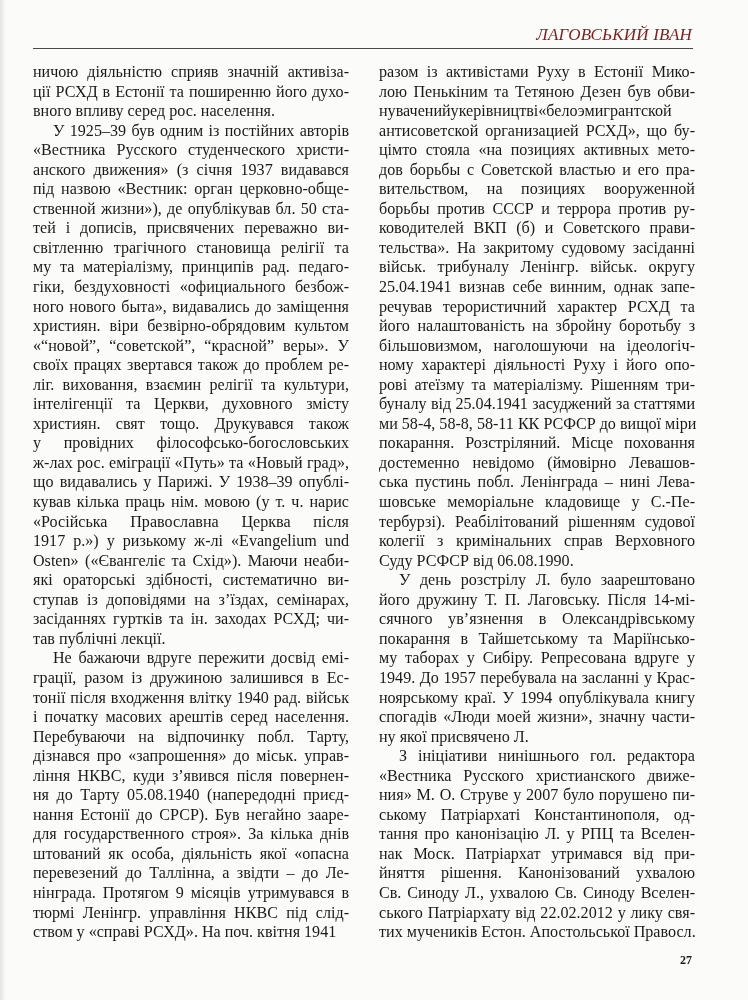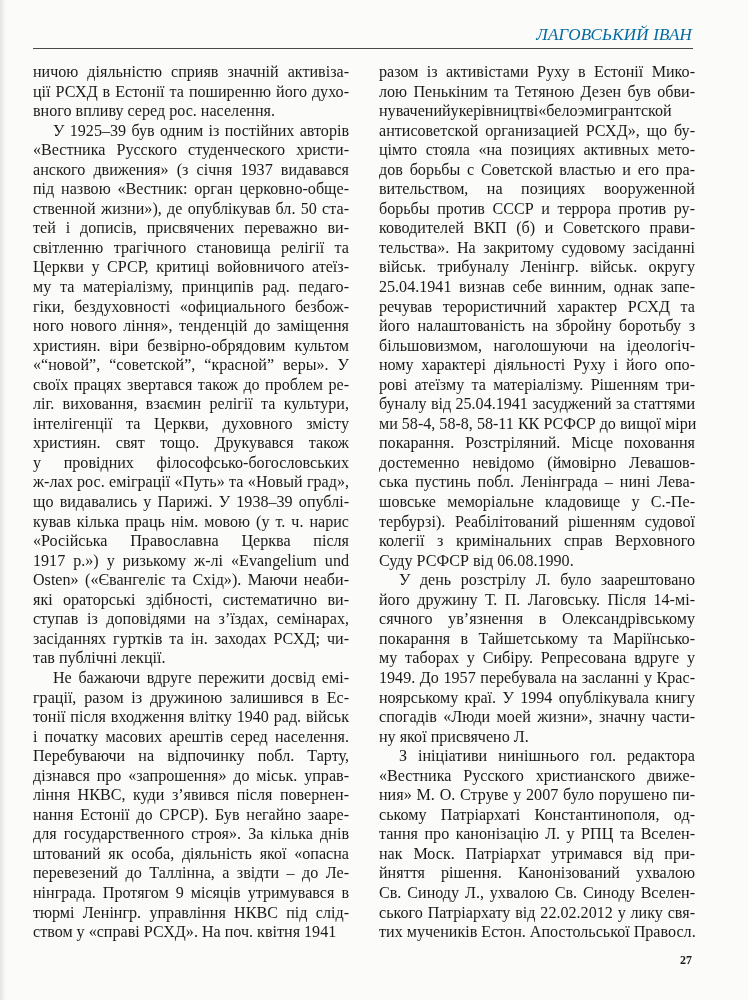--- a/index.html
+++ b/index.html
@@ -11,21 +11,21 @@
     position: relative;
   }
   .scan-edge {
     position: absolute; left: 0; top: 0; width: 6px; height: 1000px;
     background: linear-gradient(to right, #e4e4e2, #fbfbf9);
   }
   .running-head {
     position: absolute; right: 56px; top: 25px;
     font-family: "Liberation Serif", serif;
     font-style: italic; font-size: 17px; letter-spacing: 0.2px;
-    color: #0369a1;
+    color: #7f1d1d;
   }
   .head-rule {
     position: absolute; left: 33px; top: 48px; width: 660px; height: 0;
     border-top: 1.5px solid #4a4a4a;
   }
   .col {
     position: absolute; top: 62px; width: 316px;
     font-family: "Liberation Serif", serif;
     font-size: 16.1px; line-height: 19.55px;
     text-align: justify;
@@ -57,24 +57,23 @@
     <span class="line">ничою діяльністю сприяв значній активіза-</span>
     <span class="line">ції РСХД в Естонії та поширенню його духо-</span>
     <span class="line last">вного впливу серед рос. населення.</span>
     <span class="line indent">У 1925–39 був одним із постійних авторів</span>
     <span class="line">«Вестника Русского студенческого христи-</span>
     <span class="line">анского движения» (з січня 1937 видавався</span>
     <span class="line">під назвою «Вестник: орган церковно-обще-</span>
     <span class="line">ственной жизни»), де опублікував бл. 50 ста-</span>
     <span class="line">тей і дописів, присвячених переважно ви-</span>
     <span class="line">світленню трагічного становища релігії та</span>
-    <span class="line">Церкви у СРСР, критиці войовничого атеїз-</span>
     <span class="line">му та матеріалізму, принципів рад. педаго-</span>
     <span class="line">гіки, бездуховності «официального безбож-</span>
-    <span class="line">ного нового ління», тенденцій до заміщення</span>
+    <span class="line">ного нового быта», видавались до заміщення</span>
     <span class="line">християн. віри безвірно-обрядовим культом</span>
     <span class="line">«“новой”, “советской”, “красной” веры». У</span>
     <span class="line">своїх працях звертався також до проблем ре-</span>
     <span class="line">ліг. виховання, взаємин релігії та культури,</span>
     <span class="line">інтелігенції та Церкви, духовного змісту</span>
     <span class="line">християн. свят тощо. Друкувався також</span>
     <span class="line">у провідних філософсько-богословських</span>
     <span class="line">ж-лах рос. еміграції «Путь» та «Новый град»,</span>
     <span class="line">що видавались у Парижі. У 1938–39 опублі-</span>
     <span class="line">кував кілька праць нім. мовою (у т. ч. нарис</span>
@@ -85,20 +84,21 @@
     <span class="line">ступав із доповідями на з’їздах, семінарах,</span>
     <span class="line">засіданнях гуртків та ін. заходах РСХД; чи-</span>
     <span class="line last">тав публічні лекції.</span>
     <span class="line indent">Не бажаючи вдруге пережити досвід емі-</span>
     <span class="line">грації, разом із дружиною залишився в Ес-</span>
     <span class="line">тонії після входження влітку 1940 рад. військ</span>
     <span class="line">і початку масових арештів серед населення.</span>
     <span class="line">Перебуваючи на відпочинку побл. Тарту,</span>
     <span class="line">дізнався про «запрошення» до міськ. управ-</span>
     <span class="line">ління НКВС, куди з’явився після повернен-</span>
+    <span class="line">ня до Тарту 05.08.1940 (напередодні приєд-</span>
     <span class="line">нання Естонії до СРСР). Був негайно зааре-</span>
     <span class="line">для государственного строя». За кілька днів</span>
     <span class="line">штований як особа, діяльність якої «опасна</span>
     <span class="line">перевезений до Таллінна, а звідти – до Ле-</span>
     <span class="line">нінграда. Протягом 9 місяців утримувався в</span>
     <span class="line">тюрмі Ленінгр. управління НКВС під слід-</span>
     <span class="line last">ством у «справі РСХД». На поч. квітня 1941</span>
   </div>
 <div class="col right" id="col-right">
     <span class="line">разом із активістами Руху в Естонії Мико-</span>

